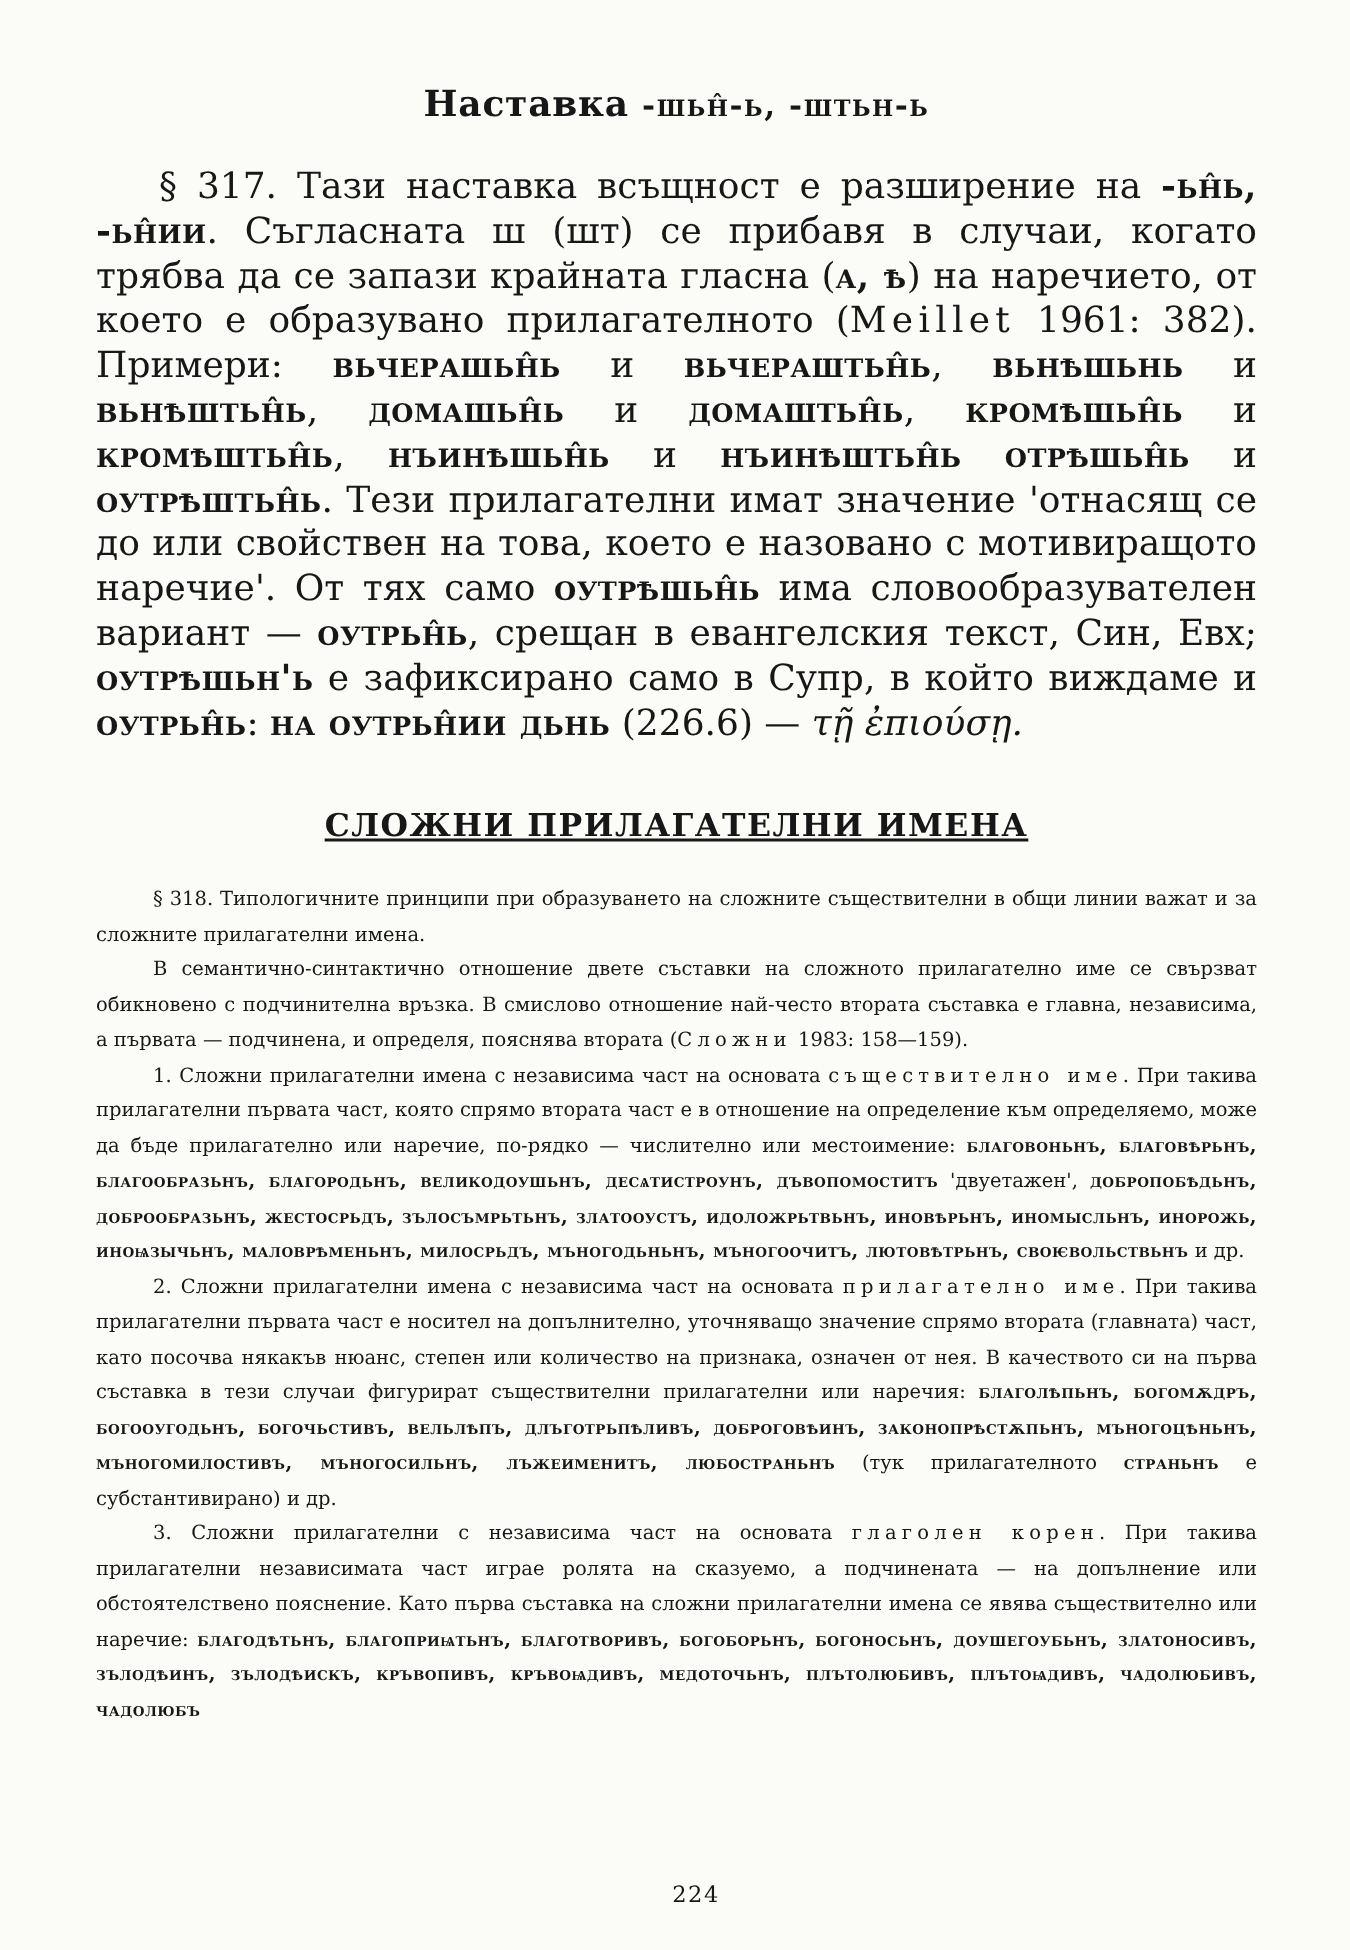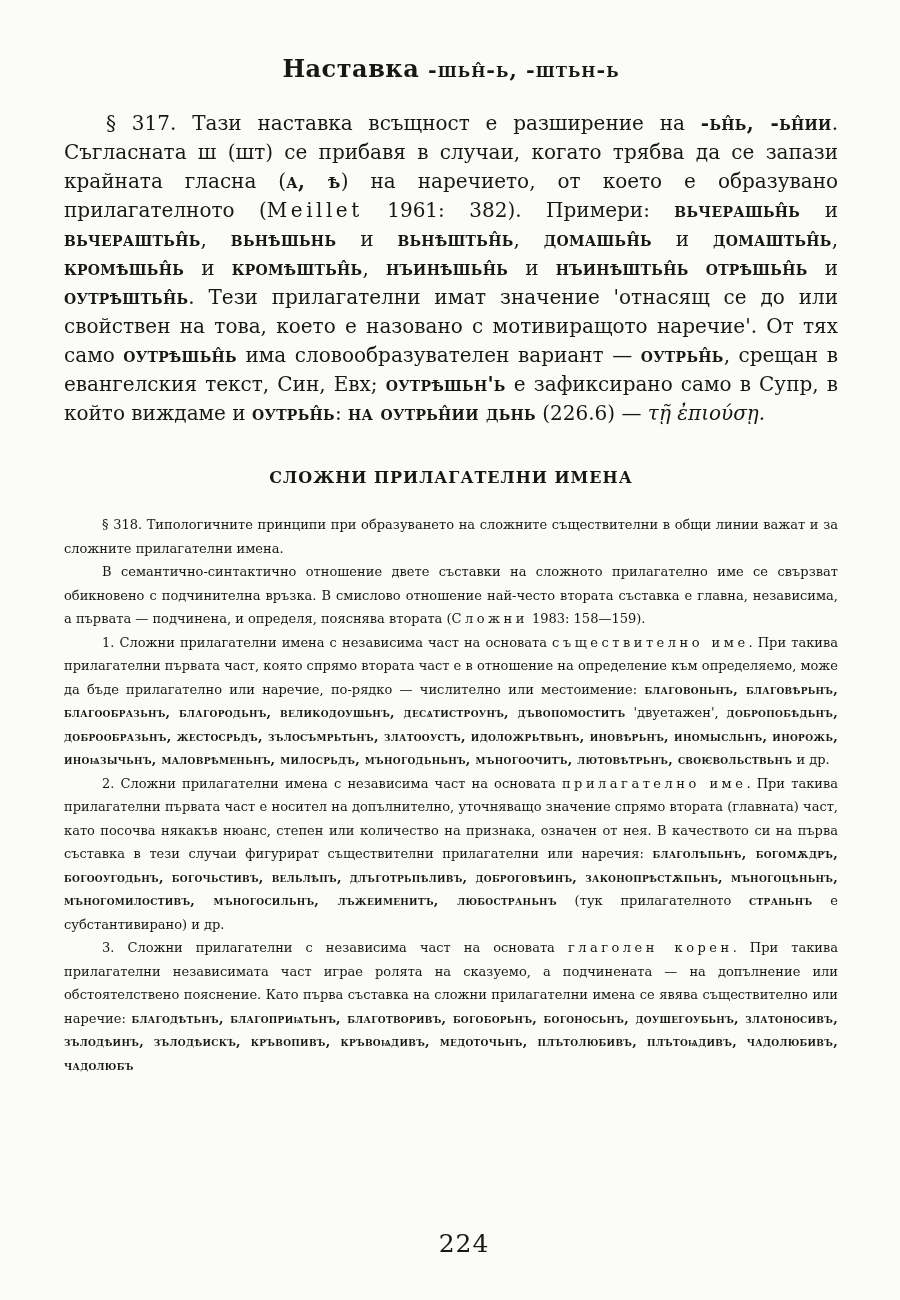--- a/index.html
+++ b/index.html
@@ -22,53 +22,54 @@
     letter-spacing:0.5px;
   }
   .title .title-suffixes {
     font-size:21px;
     font-weight:bold;
     font-variant:small-caps;
     letter-spacing:1px;
   }
   .sec317 p {
     margin:0;
-    font-size:20px;
+    font-size:24px;
     line-height:29px;
     text-align:justify;
     text-indent:42px;
   }
   .section-heading {
     margin:40px 0 26px 0;
     text-align:center;
-    font-size:16px;
+    font-size:21px;
     font-weight:bold;
     letter-spacing:1px;
+    text-decoration:underline;
   }
   .sec318 p {
     margin:0;
     font-size:13px;
     line-height:23.5px;
     text-align:justify;
     text-indent:38px;
   }
   .seg-n {}
   .seg-o {
     font-weight:bold;
     font-variant:small-caps;
     letter-spacing:0.3px;
   }
   .seg-sp { letter-spacing:3.5px; }
   .seg-g { font-style:italic; }
   .page-number {
     position:absolute;
     left:0; right:0;
-    bottom:42px;
+    bottom:28px;
     text-align:center;
-    font-size:25px;
+    font-size:15px;
     letter-spacing:1px;
     padding-left:28px;
   }
 </style>
 </head>
 <body>
 
 <div class="page">
 
   <h1 class="title">

